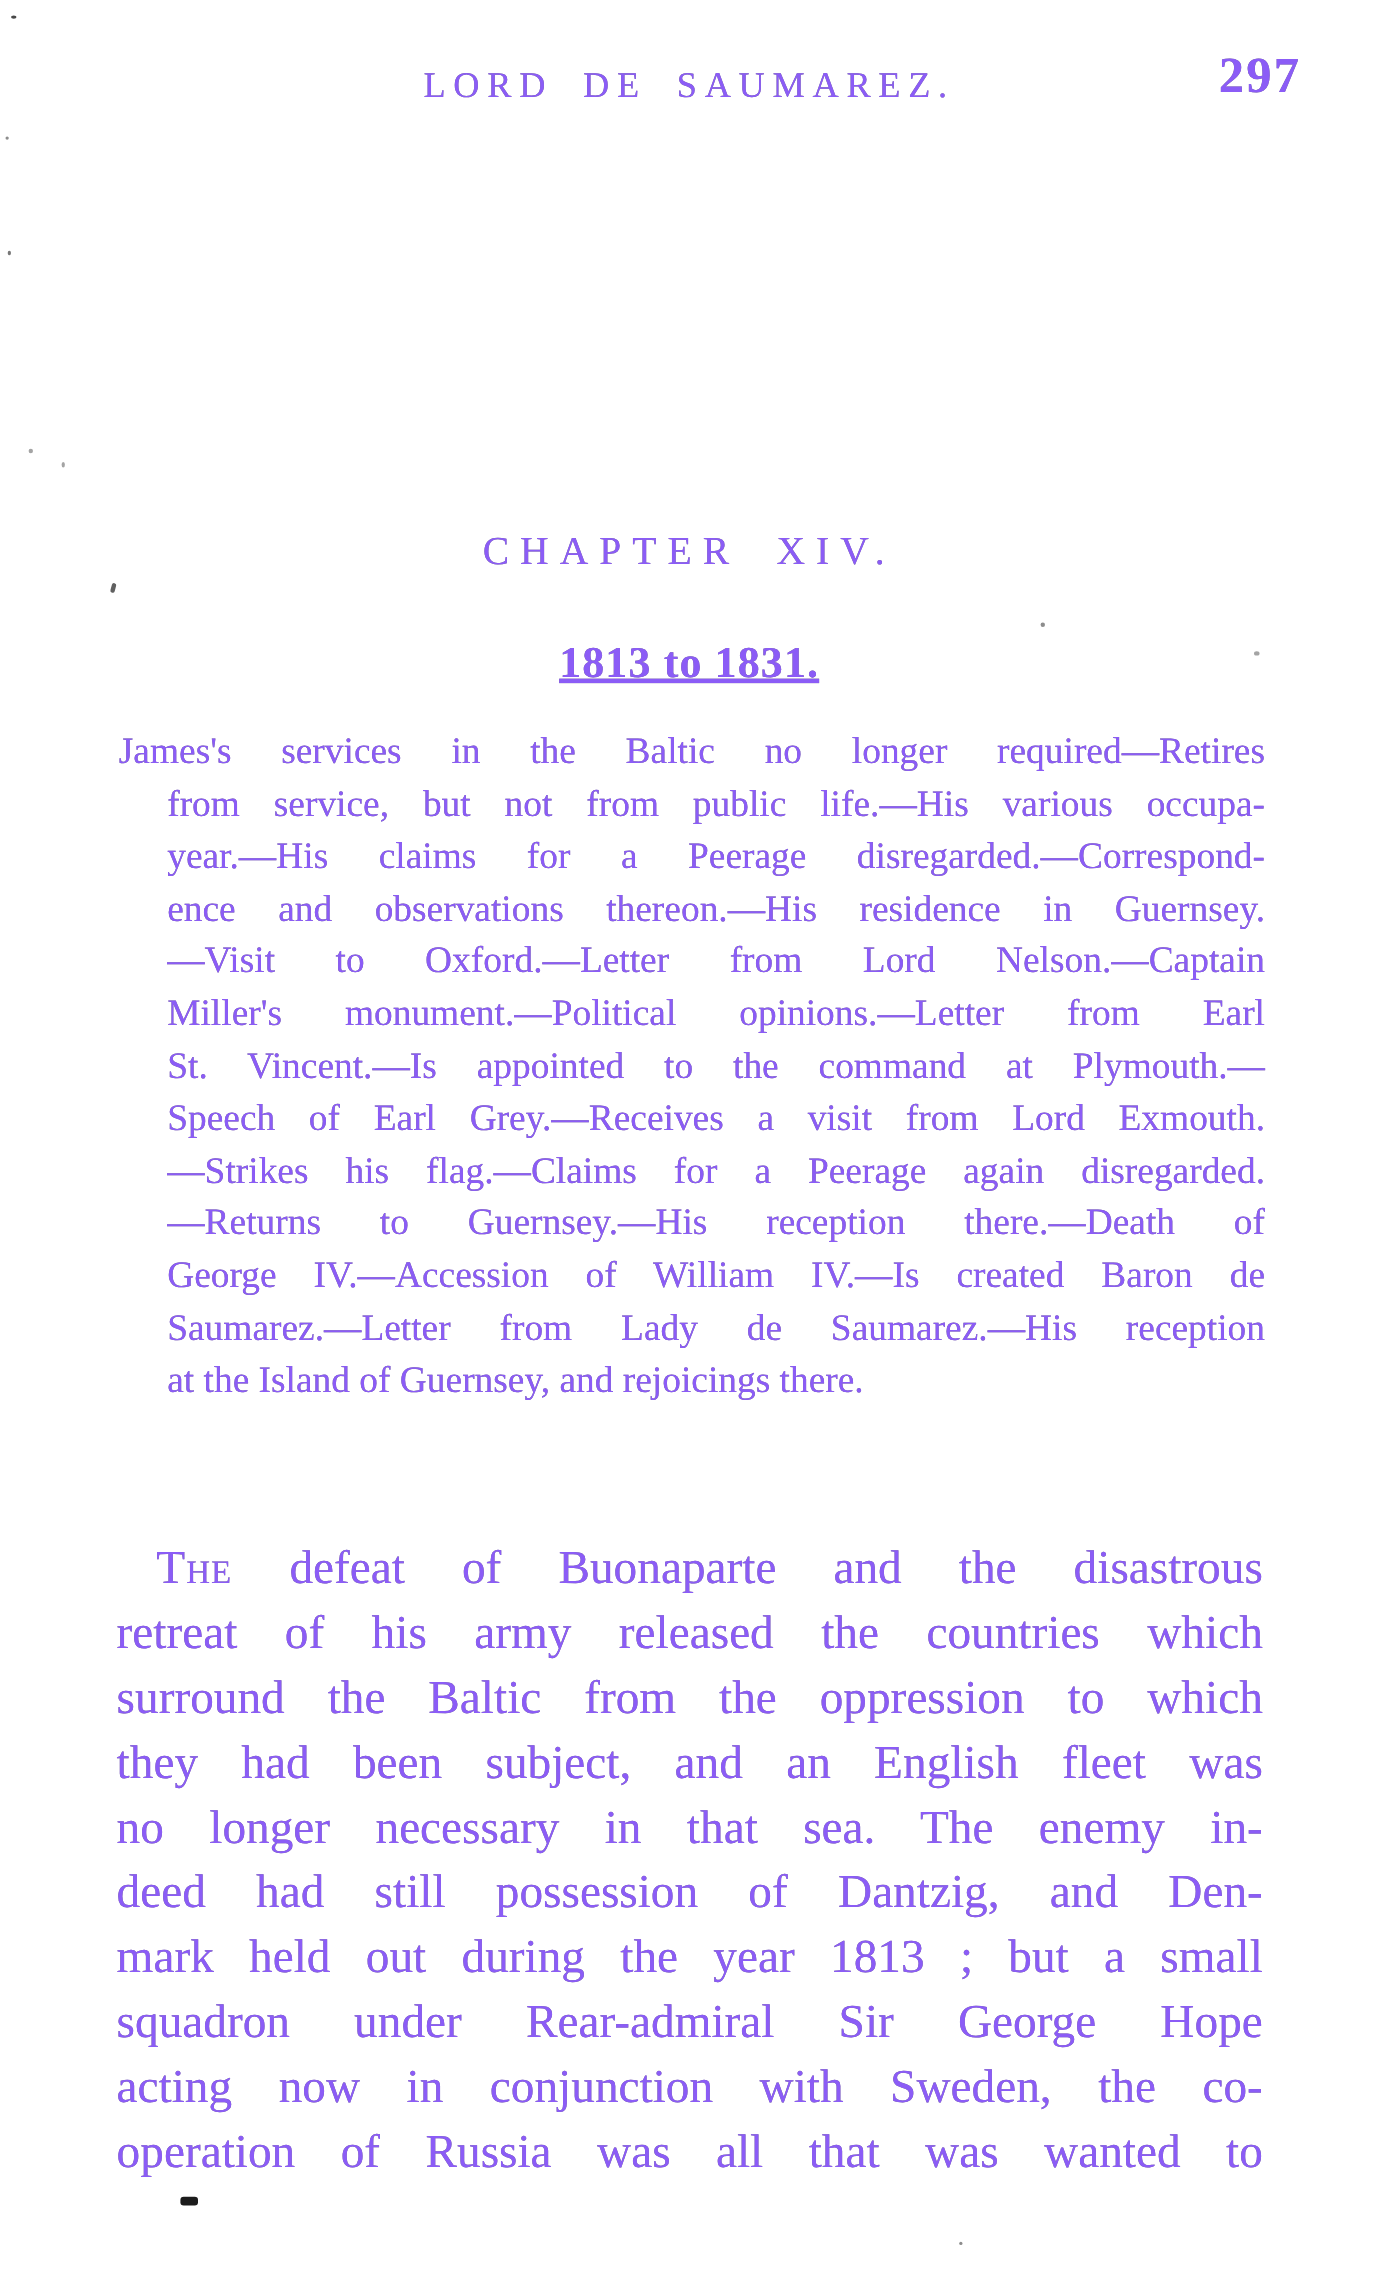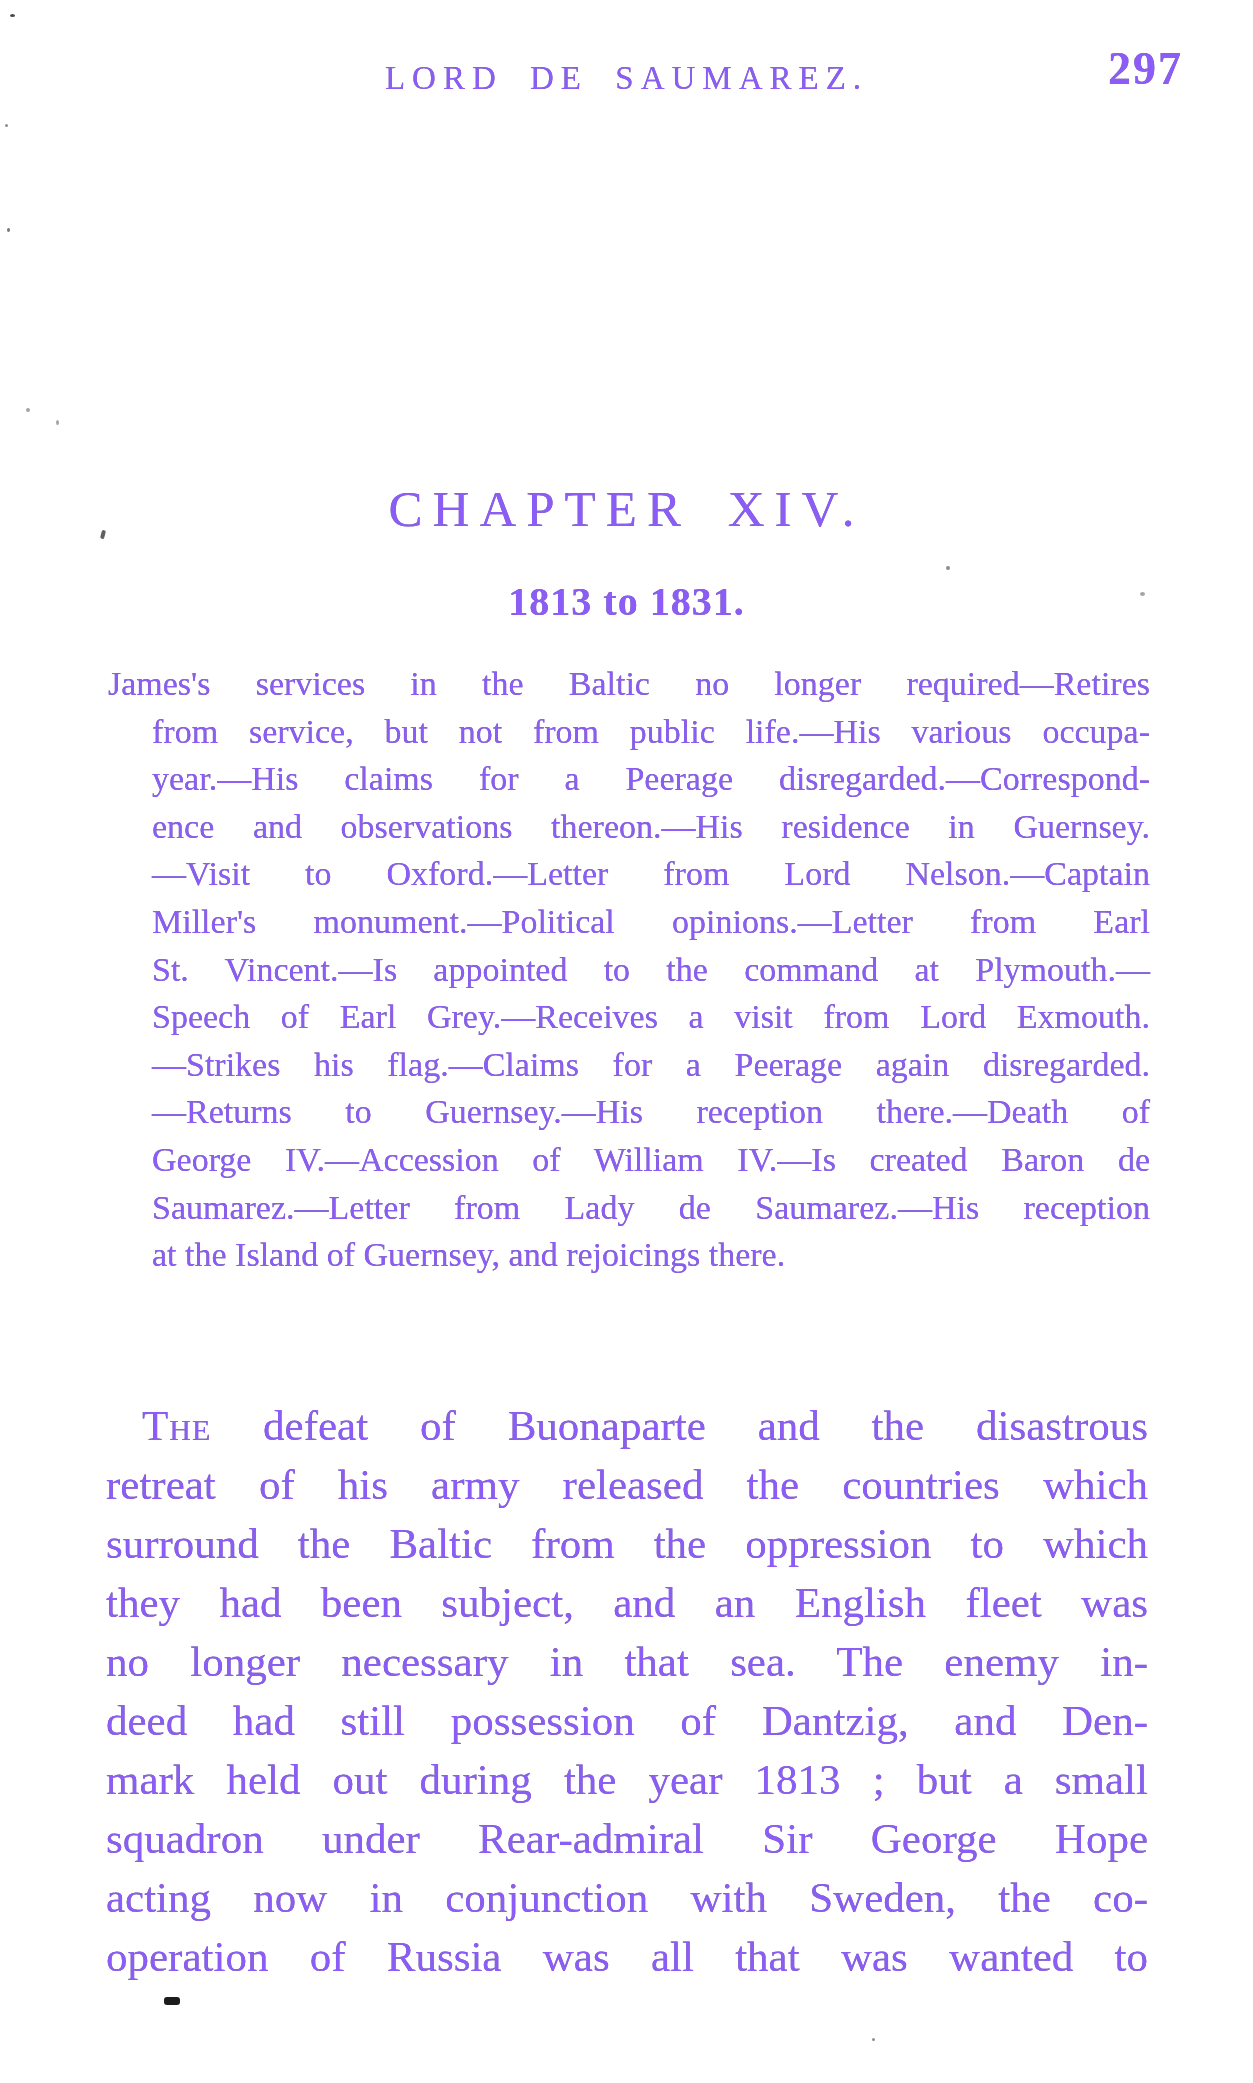--- a/index.html
+++ b/index.html
@@ -29,32 +29,33 @@
     font-size: 46px;
     font-weight: bold;
     letter-spacing: 2px;
   }
 
   .chapter-title {
     position: absolute;
     top: 480px; left: 0;
     width: 100%;
     text-align: center;
-    font-size: 51px;
+    font-size: 36px;
     letter-spacing: 10px;
     word-spacing: 14px;
   }
   .chapter-dates {
     position: absolute;
     top: 578px; left: 0;
     width: 100%;
     text-align: center;
     font-size: 40px;
     font-weight: bold;
     letter-spacing: 1px;
+    text-decoration: underline;
   }
 
   .summary {
     position: absolute;
     top: 660px; left: 108px;
     width: 1042px;
     font-size: 34px;
   }
   .summary .line {
     line-height: 47.6px;

